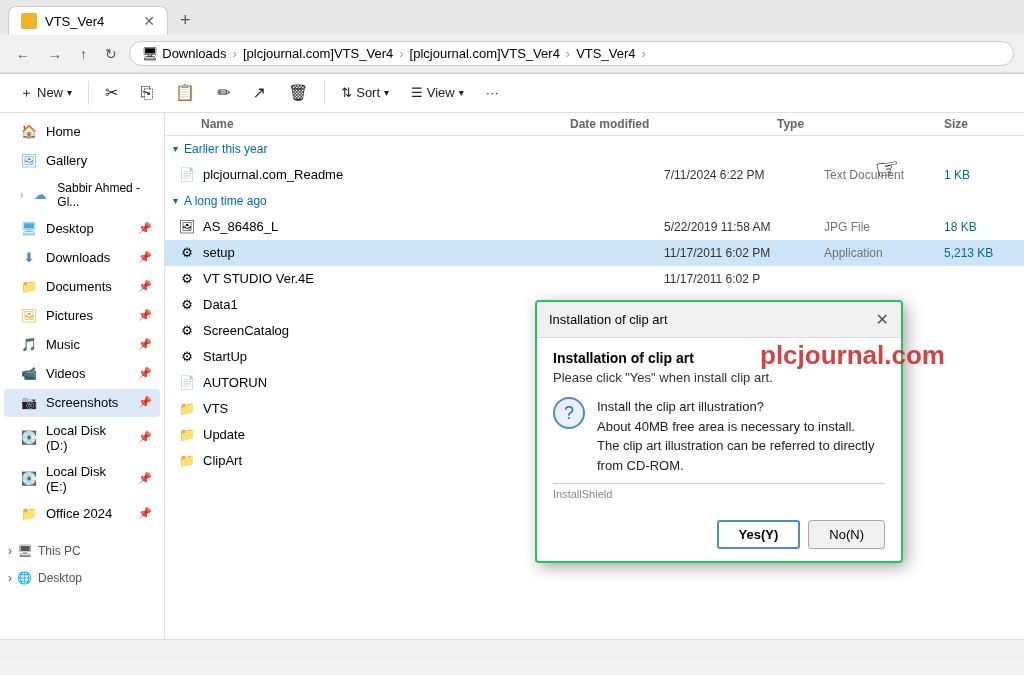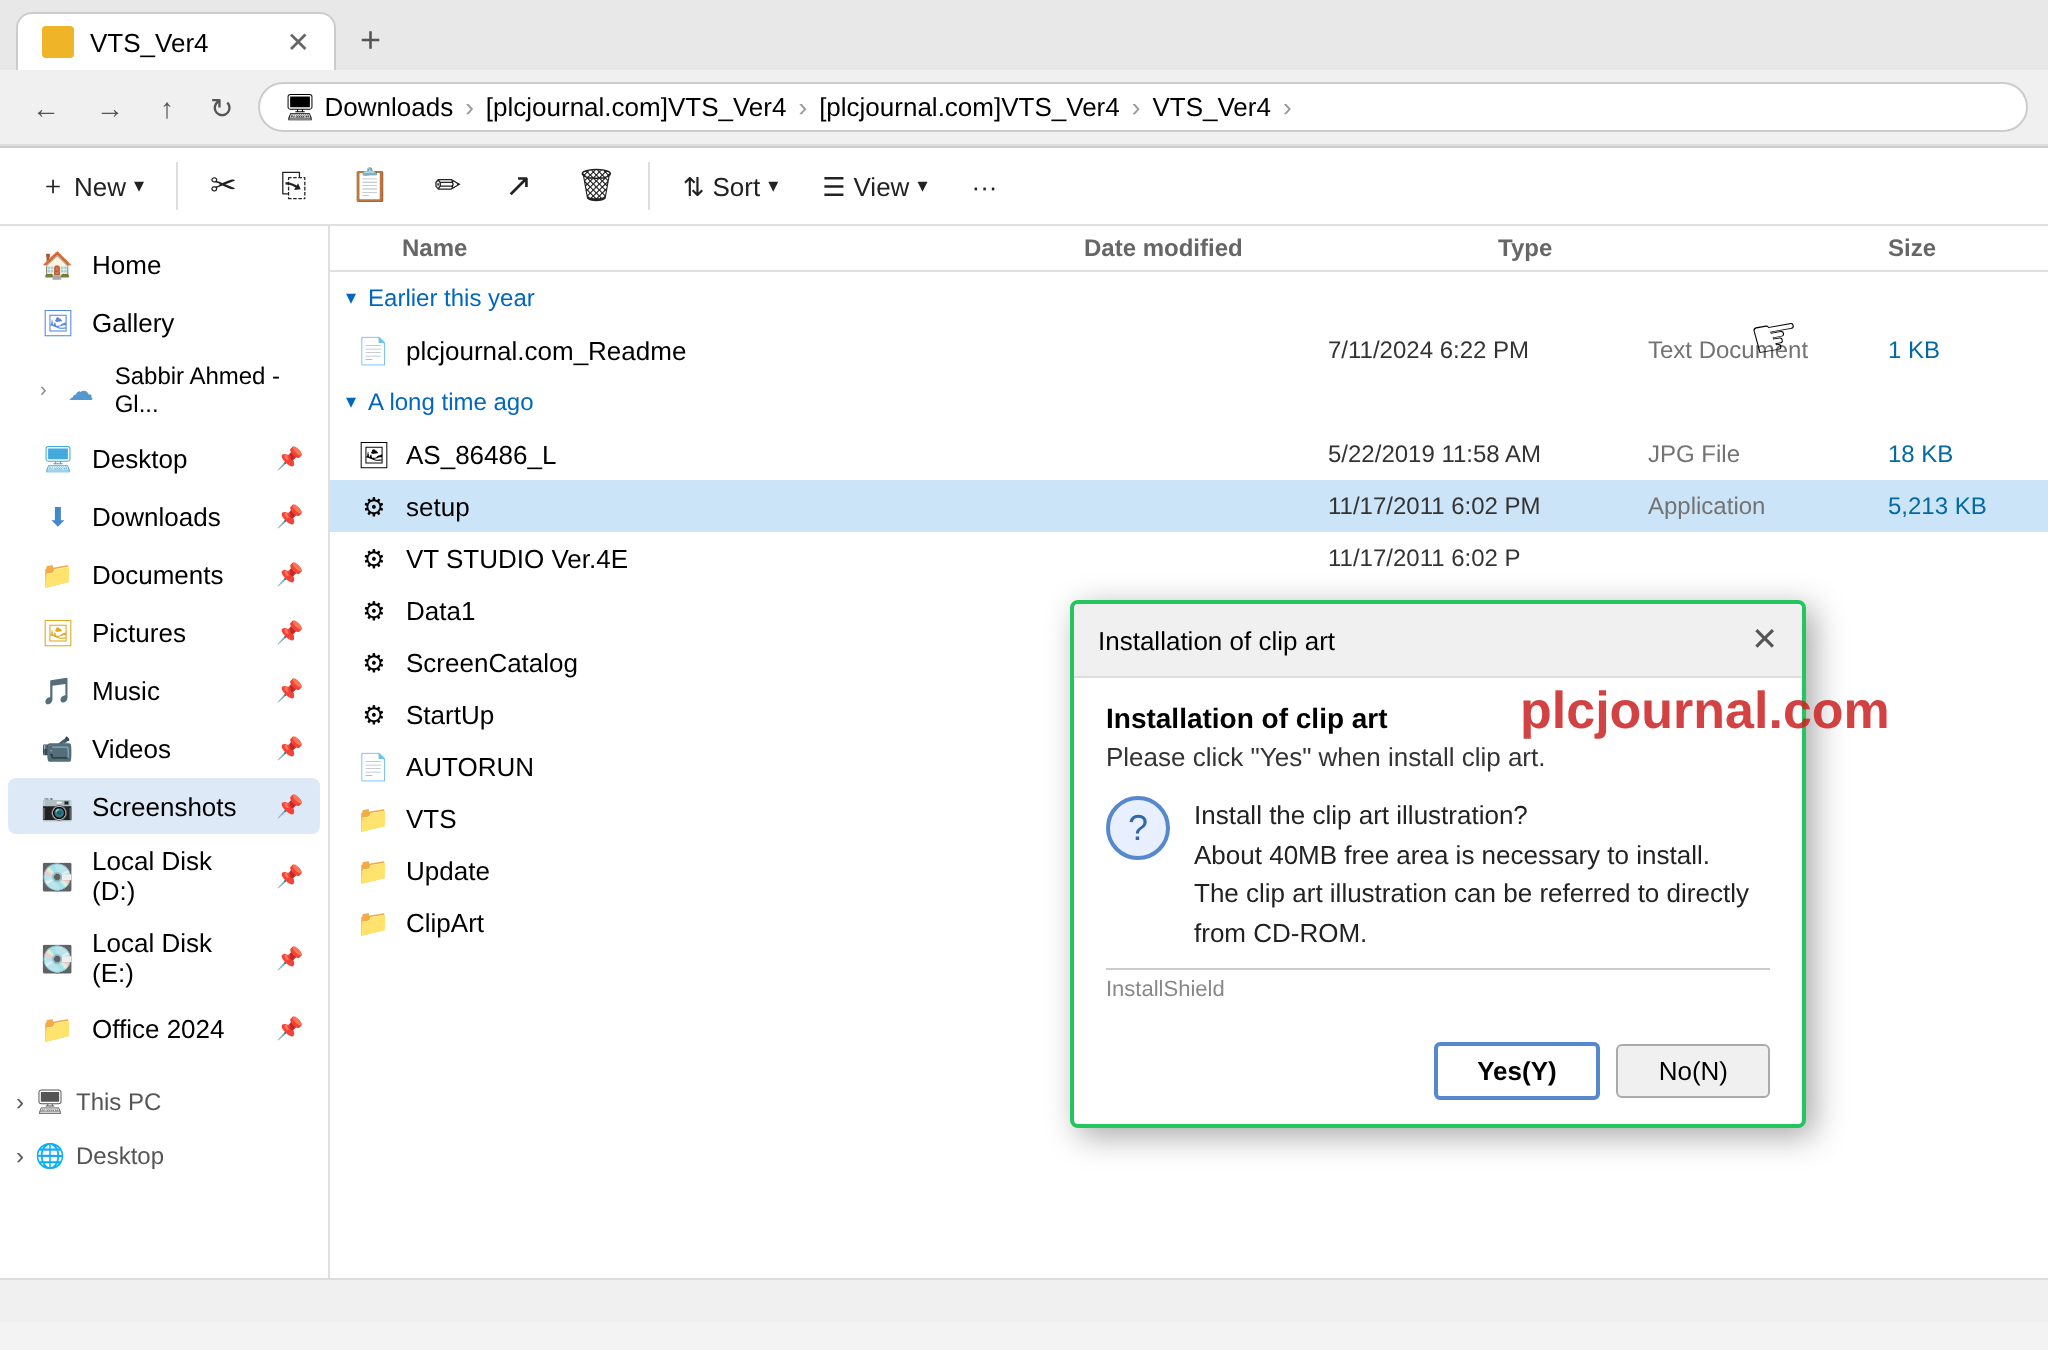--- a/index.html
+++ b/index.html
@@ -33,21 +33,21 @@
     .sidebar-icon { width: 18px; height: 18px; flex-shrink: 0; display: flex; align-items: center; justify-content: center; }
     .sidebar-pin { margin-left: auto; color: #999; font-size: 11px; }
     .sidebar-section { display: flex; align-items: center; gap: 4px; padding: 6px 8px 3px 8px; font-size: 12px; color: #555; cursor: pointer; }
 
     
     .main-content { flex: 1; background: white; overflow: hidden; display: flex; flex-direction: column; }
     .file-list-header { display: flex; align-items: center; padding: 4px 0; border-bottom: 1px solid #e0e0e0; font-size: 12px; color: #666; font-weight: 600; gap: 47px; }
     .col-name { flex: 1; padding-left: 36px; }
     .col-date { width: 160px; }
     .col-type { width: 120px; }
-    .col-size { width: 80px; margin-left: 28px; }
+    .col-size { width: 80px; }
 
     .file-list { overflow-y: auto; flex: 1; }
     .group-header { display: flex; align-items: center; gap: 6px; padding: 6px 8px; font-size: 12px; color: #0067c0; cursor: pointer; }
     .group-chevron { font-size: 10px; }
     .file-row { display: flex; align-items: center; padding: 3px 0; cursor: pointer; }
     .file-row.selected { background: #cce4f7; }
     .file-name { flex: 1; display: flex; align-items: center; gap: 6px; padding-left: 12px; }
     .file-icon { width: 20px; height: 20px; display: flex; align-items: center; justify-content: center; flex-shrink: 0; }
     .file-date { width: 160px; font-size: 12px; color: #333; }
     .file-type { width: 120px; font-size: 12px; color: #737373; }
@@ -61,21 +61,21 @@
     .dialog { position: absolute; top: 300px; left: 535px; width: 368px; background: white; border: 2px solid #22c55e; box-shadow: 4px 4px 16px rgba(0,0,0,0.35); border-radius: 4px; z-index: 101; }
     .dialog-titlebar { display: flex; align-items: center; justify-content: space-between; padding: 8px 12px; background: #f0f0f0; border-bottom: 1px solid #ddd; border-radius: 4px 4px 0 0; }
     .dialog-close { background: none; border: none; cursor: pointer; font-size: 16px; color: #555; }
     .dialog-body { padding: 12px 16px; }
     .dialog-header-text { font-size: 14px; font-weight: 600; margin-bottom: 4px; }
     .dialog-sub-text { font-size: 13px; color: #333; margin-bottom: 12px; }
     .dialog-content { display: flex; gap: 12px; margin-bottom: 8px; }
     .dialog-icon { width: 32px; height: 32px; border-radius: 50%; background: #e8f0ff; border: 2px solid #5588cc; display: flex; align-items: center; justify-content: center; font-size: 18px; color: #3366aa; flex-shrink: 0; }
     .dialog-message { font-size: 13px; line-height: 1.5; color: #222; }
     .installshield-bar { font-size: 11px; color: #888; border-top: 1px solid #ccc; padding-top: 4px; margin-top: 4px; }
-    .dialog-buttons { display: flex; justify-content: flex-end; gap: 8px; padding: 8px 16px 12px; align-items: center; }
+    .dialog-buttons { display: flex; justify-content: flex-end; gap: 8px; padding: 8px 16px 12px; }
     .dialog-btn { padding: 5px 20px; font-size: 13px; border: 1px solid #aaa; border-radius: 3px; cursor: pointer; background: #f0f0f0; }
     .dialog-btn.primary { border: 2px solid #5588cc; background: white; font-weight: 600; }
 
     
     .watermark { position: absolute; top: 340px; left: 760px; font-size: 26px; font-weight: bold; color: #cc2222; opacity: 0.85; z-index: 102; pointer-events: none; }
 
     
     .icon-home { color: #e8a020; }
     .icon-gallery { color: #5588dd; }
     .icon-cloud { color: #5599cc; }

